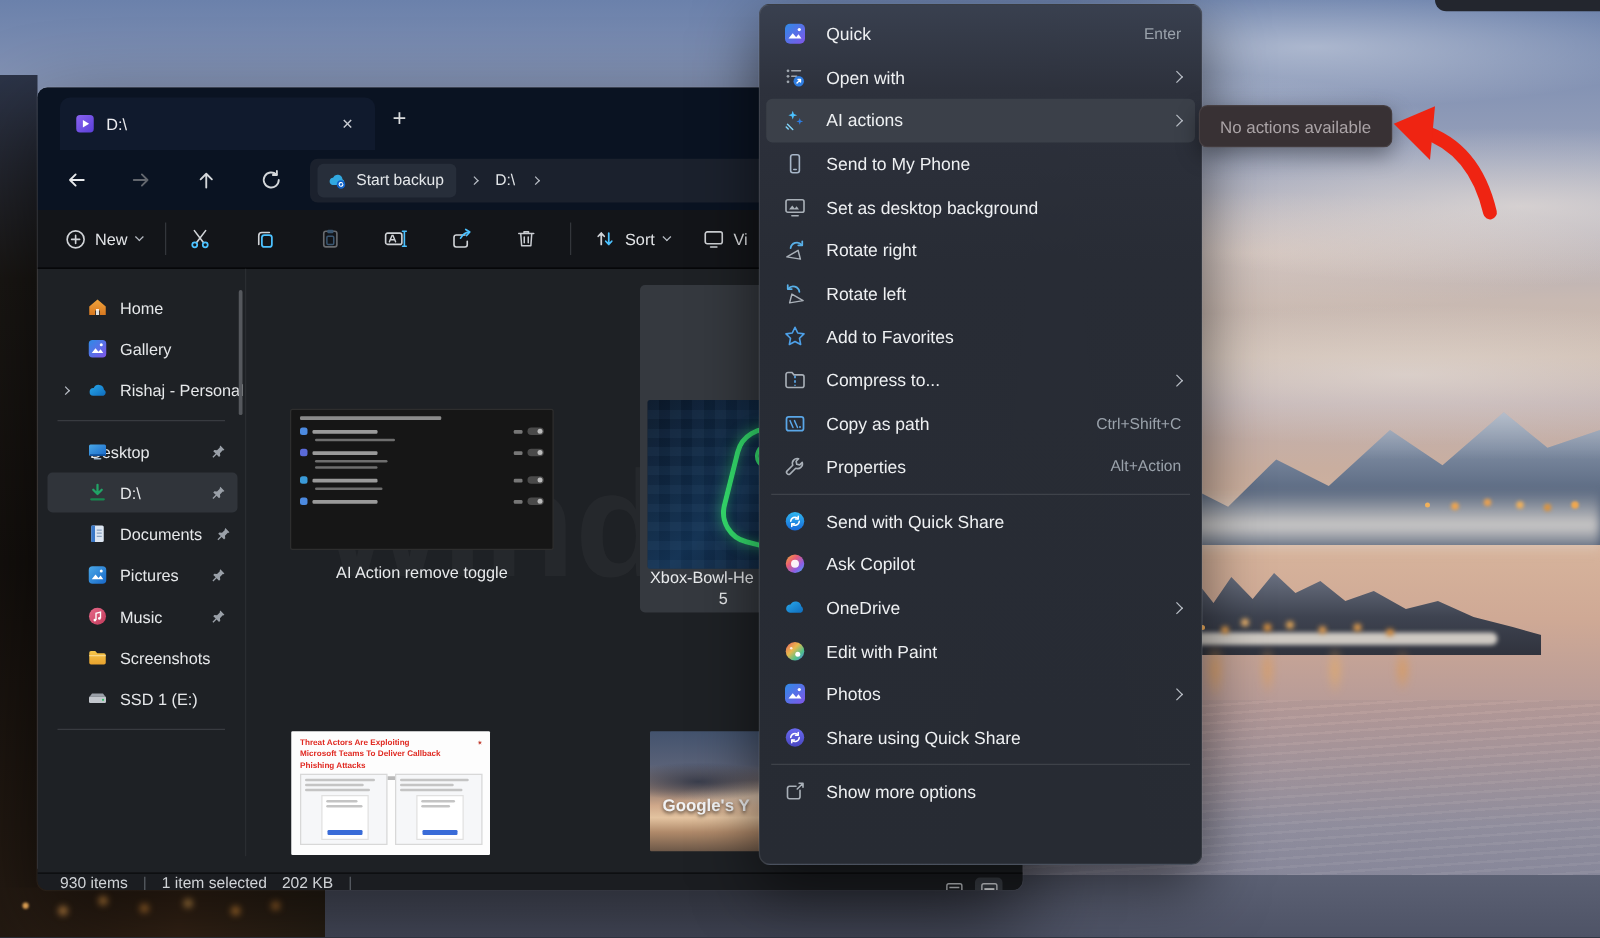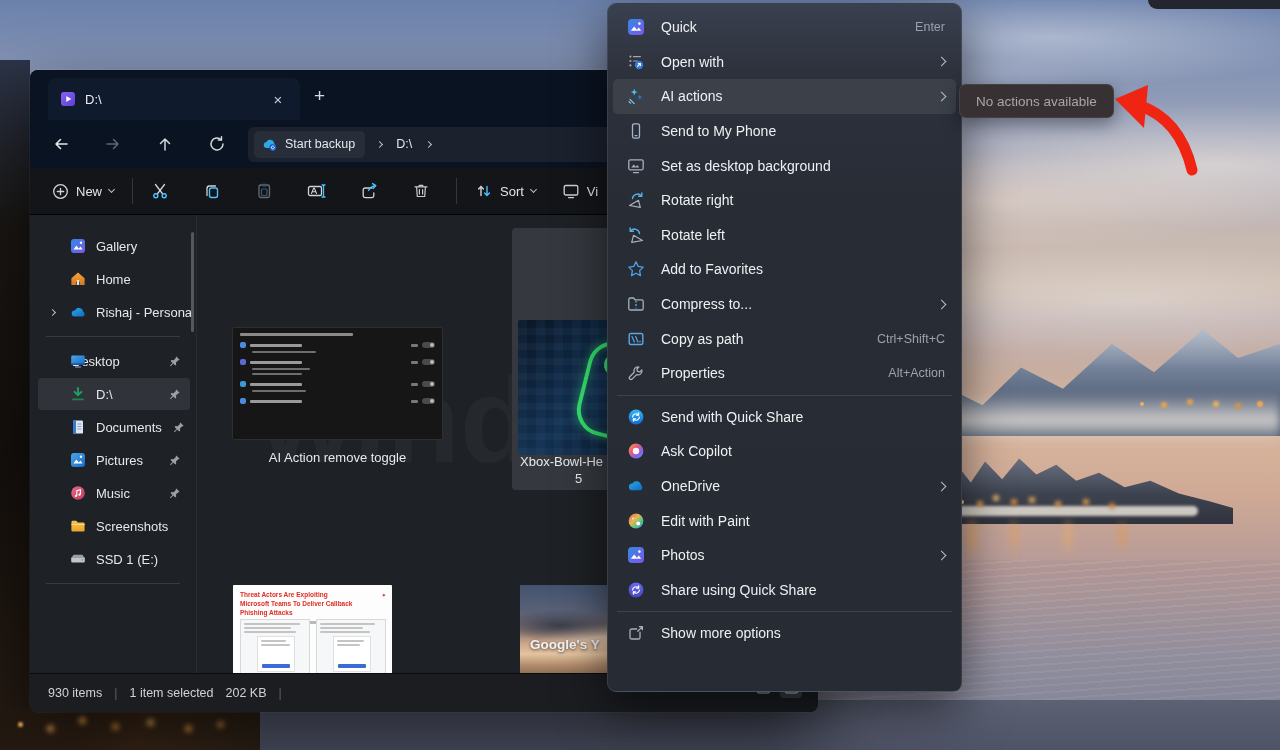--- a/index.html
+++ b/index.html
@@ -107,21 +107,21 @@
   .dp1{left:7px;} .dp2{left:83px;}
   .dpl{height:2px;background:#c4c4c4;margin-bottom:2px;border-radius:1px;}
   .dcard{position:absolute;left:16px;top:16px;width:38px;height:36px;background:#fff;border:1px solid #e0e0e0;}
   .dbtn{position:absolute;left:4px;bottom:3px;right:4px;height:4px;background:#3a6cd8;border-radius:1px;}
 
   #photoimg{left:490px;top:515px;width:130px;height:96px;border-radius:1px;overflow:hidden;
     background:linear-gradient(180deg,#43536e 0%,#596177 28%,#8e7a72 48%,#cfa88a 62%,#e3c3a0 72%,#b08a6a 84%,#6d5848 100%);}
   #photoclouds{inset:0;background:radial-gradient(90px 22px at 30% 42%,rgba(40,48,66,.8),transparent 70%),radial-gradient(110px 20px at 75% 55%,rgba(245,225,200,.7),transparent 70%);}
   #phototext{position:absolute;left:10px;top:52px;color:#f2f3f5;font-size:13.5px;font-weight:bold;text-shadow:0 1px 3px rgba(0,0,0,.6);white-space:nowrap;}
 
-  #status{left:0;bottom:0;width:100%;height:39px;background:#1b1d21;border-top:1px solid #0a0b0d;display:flex;align-items:center;padding:0 18px;color:#cfd2d6;font-size:12.5px;gap:12px;}
+  #status{left:0;bottom:0;width:100%;height:14px;background:#1b1d21;border-top:1px solid #0a0b0d;display:flex;align-items:center;padding:0 18px;color:#cfd2d6;font-size:12.5px;gap:12px;}
   .stsep{color:#5a5e64;}
   #stviews{position:absolute;right:16px;top:3px;display:flex;gap:6px;}
   .stv{width:22px;height:21px;display:flex;align-items:center;justify-content:center;border-radius:4px;}
   .stv.on{background:#3a3e45;}
 
   
   #menu{left:607px;top:3px;width:355px;height:689px;border-radius:9px;z-index:40;
     background:linear-gradient(180deg,#39404f 0%,#2d313c 10%,#282c35 30%,#272b33 100%);
     border:1px solid rgba(255,255,255,.09);box-shadow:0 18px 50px rgba(0,0,0,.55);padding:6px 5px;}
   .mi{height:34.6px;display:flex;align-items:center;border-radius:5px;padding:0 11px 0 13px;gap:15px;}
@@ -328,32 +328,32 @@
             <rect x="2.2" y="3.5" width="13.6" height="9.5" rx="1.6" stroke="#d0d3d7" stroke-width="1.3" fill="none"></rect>
             <path d="M6.5 15.6h5" stroke="#d0d3d7" stroke-width="1.3" stroke-linecap="round"></path>
           </svg>
         <span class="tlabel">Vi</span>
       </div>
     </div>
 
     <div id="sidebar" class="abs">
       <div class="sitem">
         <svg class="abs" style="left:32px" width="16" height="16" viewBox="0 0 16 16">
+            <path d="M8 1.6l6.6 5.6V14H9.8v-3.6H6.2V14H1.4V7.2z" fill="url(#ghome)"></path>
+            <rect x="6.8" y="9.2" width="2.4" height="4.8" fill="#fff" opacity=".85"></rect>
+          </svg>
+        <span class="slabel" style="margin-left:24px">Home</span>
+      </div>
+      <div class="sitem">
+        <svg class="abs" style="left:32px" width="16" height="16" viewBox="0 0 16 16">
             <rect x="1" y="1" width="14" height="14" rx="3" fill="url(#gphoto)"></rect>
             <path d="M3.4 11.4l3-3.8 2.4 2.8 1.7-2 2.1 3z" fill="#fff"></path>
             <circle cx="11" cy="4.8" r="1.2" fill="#fff"></circle>
           </svg>
         <span class="slabel" style="margin-left:24px">Gallery</span>
-      </div>
-      <div class="sitem">
-        <svg class="abs" style="left:32px" width="16" height="16" viewBox="0 0 16 16">
-            <path d="M8 1.6l6.6 5.6V14H9.8v-3.6H6.2V14H1.4V7.2z" fill="url(#ghome)"></path>
-            <rect x="6.8" y="9.2" width="2.4" height="4.8" fill="#fff" opacity=".85"></rect>
-          </svg>
-        <span class="slabel" style="margin-left:24px">Home</span>
       </div>
       <div class="sitem">
         <span class="chr chs schev"></span>
         <svg class="abs" style="left:32px" width="17" height="17" viewBox="0 0 17 17">
             <path d="M4.6 12.6a3.1 3.1 0 0 1 .4-6.2A4.3 4.3 0 0 1 13.2 7.7a2.7 2.7 0 0 1-.4 4.9z" fill="url(#god)"></path>
           </svg>
         <span class="slabel" style="margin-left:24px">Rishaj - Personal</span>
       </div>
       <div class="ssep"></div>
       <div class="sitem">

